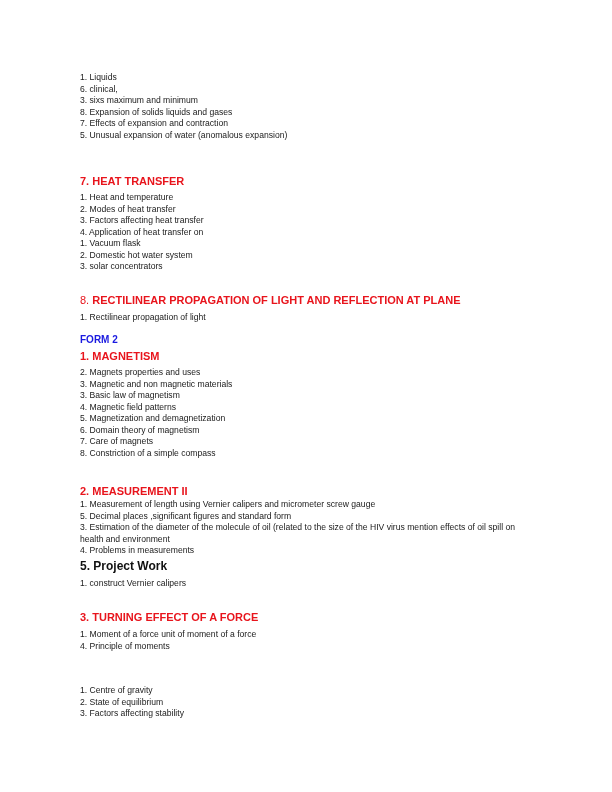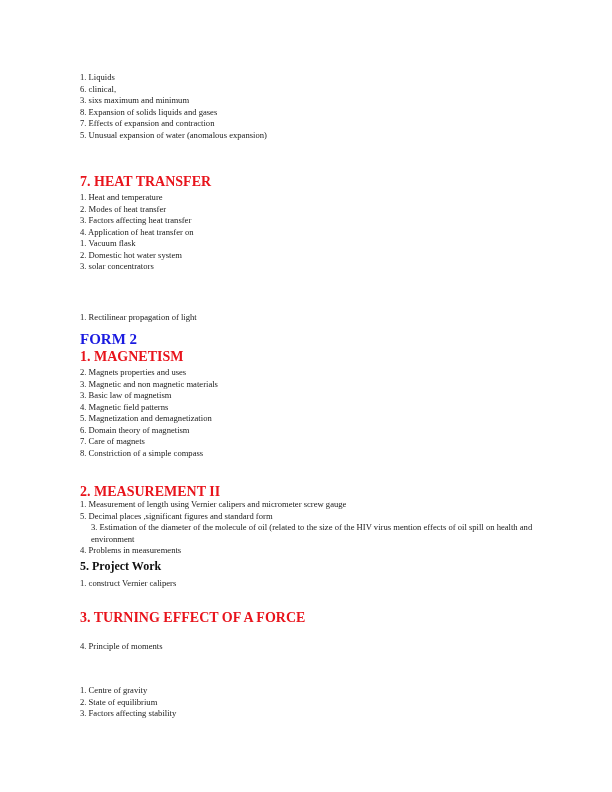--- a/index.html
+++ b/index.html
@@ -1,21 +1,21 @@
 <!DOCTYPE html>
 <html><head>
   <meta charset="utf-8">
   <style>
     html, body { margin: 0; padding: 0; background: #ffffff; }
     body { width: 612px; height: 792px; position: relative; overflow: hidden; font-family: "Liberation Sans", sans-serif; }
-    .page { position: absolute; left: 0; top: 0; width: 612px; height: 647px; font-family: Liberation Serif, serif; }
+    .page { position: absolute; left: 0; top: 0; width: 612px; height: 647px; }
     .line { position: absolute; left: 80px; font-size: 8.6px; line-height: 11.5px; color: #1a1a1a; white-space: nowrap; }
-    .wrap { white-space: normal; width: 460px; margin-left: 11px; }
-    .heading-red { color: #e8141c; font-weight: bold; font-size: 14px; }
-    .heading-blue { color: #1a1ae0; font-weight: bold; font-size: 15px; }
+    .wrap { white-space: normal; width: 460px; }
+    .heading-red { color: #e8141c; font-weight: bold; font-size: 11px; }
+    .heading-blue { color: #1a1ae0; font-weight: bold; font-size: 10px; }
     .heading-black { color: #111; font-weight: bold; font-size: 12px; }
     .num-normal { font-weight: normal; }
   </style>
 </head>
 <body>
 
 <div class="page">
 
   <div class="line" style="top:72px">1. Liquids</div>
   <div class="line" style="top:83.5px">6. clinical,</div>
@@ -26,20 +26,23 @@
 
   <div class="line heading-red" style="top:176px">7. HEAT TRANSFER</div>
   <div class="line" style="top:192px">1. Heat and temperature</div>
   <div class="line" style="top:203.5px">2. Modes of heat transfer</div>
   <div class="line" style="top:215px">3. Factors affecting heat transfer</div>
   <div class="line" style="top:226.5px">4. Application of heat transfer on</div>
   <div class="line" style="top:238px">1. Vacuum flask</div>
   <div class="line" style="top:249.5px">2. Domestic hot water system</div>
   <div class="line" style="top:261px">3. solar concentrators</div>
 
+  <div class="line heading-red" style="top:295px">
+    <span class="num-normal">8. </span><span>RECTILINEAR PROPAGATION OF LIGHT AND REFLECTION AT PLANE</span>
+  </div>
   <div class="line" style="top:312px">1. Rectilinear propagation of light</div>
 
   <div class="line heading-blue" style="top:334px">FORM 2</div>
 
   <div class="line heading-red" style="top:351px">1. MAGNETISM</div>
   <div class="line" style="top:367px">2. Magnets properties and uses</div>
   <div class="line" style="top:378.5px">3. Magnetic and non magnetic materials</div>
   <div class="line" style="top:390px">3. Basic law of magnetism</div>
   <div class="line" style="top:401.5px">4. Magnetic field patterns</div>
   <div class="line" style="top:413px">5. Magnetization and demagnetization</div>
@@ -49,19 +52,20 @@
 
   <div class="line heading-red" style="top:486px">2. MEASUREMENT II</div>
   <div class="line" style="top:499px">1. Measurement of length using Vernier calipers and micrometer screw gauge</div>
   <div class="line" style="top:510.5px">5. Decimal places ,significant figures and standard form</div>
   <div class="line wrap" style="top:522px">3. Estimation of the diameter of the molecule of oil (related to the size of the HIV virus mention effects of oil spill on health and environment</div>
   <div class="line" style="top:545px">4. Problems in measurements</div>
   <div class="line heading-black" style="top:561px">5. Project Work</div>
   <div class="line" style="top:578px">1. construct Vernier calipers</div>
 
   <div class="line heading-red" style="top:612px">3. TURNING EFFECT OF A FORCE</div>
+  <div class="line" style="top:629px">1. Moment of a force unit of moment of a force</div>
   <div class="line" style="top:640.5px">4. Principle of moments</div>
 
   <div class="line" style="top:685px">1. Centre of gravity</div>
   <div class="line" style="top:696.5px">2. State of equilibrium</div>
   <div class="line" style="top:708px">3. Factors affecting stability</div>
 
 </div>
 
 </body></html>

